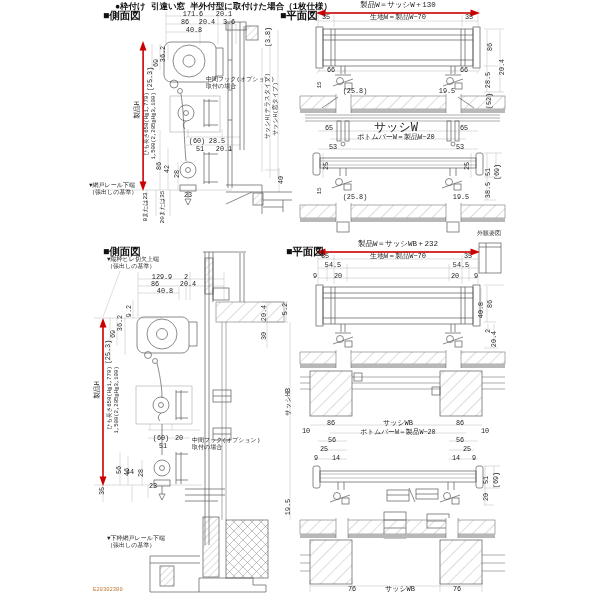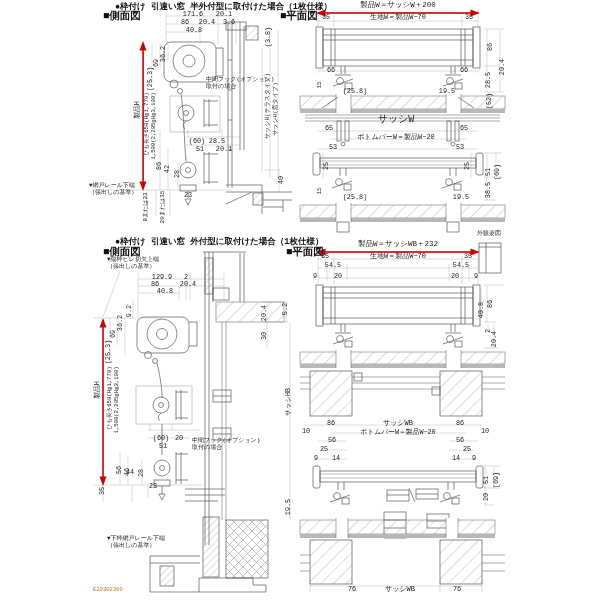--- a/index.html
+++ b/index.html
@@ -293,21 +293,20 @@
     <rect x="322" y="251.2" width="152" height="1.6"></rect>
     <path d="M316,252 l9.5,-3.5 v7 z"></path>
     <path d="M480,252 l-9.5,-3.5 v7 z"></path>
   </g>
 </svg>
 
 <div class="hdr" style="left:115px;top:1px">●枠付け 引違い窓 半外付型に取付けた場合（1枚仕様）</div>
 <div class="vtitle" style="left:103px;top:9px">■側面図</div>
 <div class="vtitle" style="left:280px;top:9px">■平面図</div>
 
-<div class="hdr" style="left:115px;top:236px">●枠付け 引違い窓 外付型に取付けた場合（1枚仕様）</div>
 <div class="vtitle" style="left:103px;top:245px">■側面図</div>
 <div class="vtitle" style="left:286px;top:245px">■平面図</div>
 
 <div id="labels">
       <span class="lbl" style="left: 193px; top: 14px;">171.6</span>
       <span class="lbl" style="left: 224px; top: 14px;">20.1</span>
       <span class="lbl" style="left: 185px; top: 22px;">86</span>
       <span class="lbl" style="left: 207px; top: 22px;">20.4</span>
       <span class="lbl" style="left: 229px; top: 22px;">3.6</span>
       <span class="lbl" style="left: 194px; top: 30px;">40.8</span>
@@ -328,35 +327,35 @@
       <span class="lbl rot" style="left: 167px; top: 169px;">42</span>
       <span class="lbl rot" style="left: 177px; top: 174px;">28</span>
       <span class="lbl" style="left: 188px; top: 195px;">23</span>
       <span class="lbl left" style="left: 89px; top: 186px; font-size: 6px;">▼網戸レール下端</span>
       <span class="lbl left" style="left: 89px; top: 193px; font-size: 6px;">（張出しの基準）</span>
       <span class="lbl rot" style="left: 146px; top: 207px; font-size: 6px;">8または23</span>
       <span class="lbl rot" style="left: 163px; top: 207px; font-size: 6px;">20または35</span>
       <span class="lbl rot" style="left: 268px; top: 106px; font-size: 6px;">サッシH(テラスタイプ)</span>
       <span class="lbl rot" style="left: 276px; top: 109px; font-size: 6px;">サッシH(窓タイプ)</span>
       <span class="lbl rot" style="left: 281px; top: 180px;">40</span>
-      <span class="lbl" style="left: 398px; top: 6px; font-size: 7.5px;">製品W＝サッシW＋200</span>
+      <span class="lbl" style="left: 398px; top: 6px; font-size: 7.5px;">製品W＝サッシW＋130</span>
       <span class="lbl" style="left: 326px; top: 17px;">35</span>
       <span class="lbl" style="left: 398px; top: 17px; font-size: 7px;">生地W＝製品W−70</span>
       <span class="lbl" style="left: 469px; top: 17px;">35</span>
       <span class="lbl" style="left: 331px; top: 70px;">66</span>
       <span class="lbl" style="left: 464px; top: 70px;">66</span>
       <span class="lbl rot" style="left: 320px; top: 85px; font-size: 6px;">15</span>
       <span class="lbl" style="left: 355px; top: 91px;">(25.8)</span>
       <span class="lbl" style="left: 447px; top: 91px;">19.5</span>
       <span class="lbl rot" style="left: 490px; top: 47px;">86</span>
       <span class="lbl rot" style="left: 502px; top: 67px;">20.4</span>
       <span class="lbl rot" style="left: 488px; top: 80px;">28.5</span>
       <span class="lbl rot" style="left: 489px; top: 101px;">(52)</span>
       <span class="lbl" style="left: 329px; top: 128px;">65</span>
-      <span class="lbl" style="left: 396px; top: 120px; font-size: 10px;">サッシW</span>
+      <span class="lbl" style="left: 396px; top: 128px; font-size: 12px;">サッシW</span>
       <span class="lbl" style="left: 464px; top: 128px;">65</span>
       <span class="lbl" style="left: 396px; top: 137px; font-size: 7px;">ボトムバーW＝製品W−20</span>
       <span class="lbl" style="left: 333px; top: 147px;">53</span>
       <span class="lbl" style="left: 460px; top: 147px;">53</span>
       <span class="lbl rot" style="left: 326px; top: 166px;">25</span>
       <span class="lbl rot" style="left: 467px; top: 166px;">25</span>
       <span class="lbl rot" style="left: 488px; top: 172px;">51</span>
       <span class="lbl rot" style="left: 497px; top: 172px;">(69)</span>
       <span class="lbl rot" style="left: 488px; top: 190px;">38.5</span>
       <span class="lbl rot" style="left: 320px; top: 191px; font-size: 6px;">15</span>

